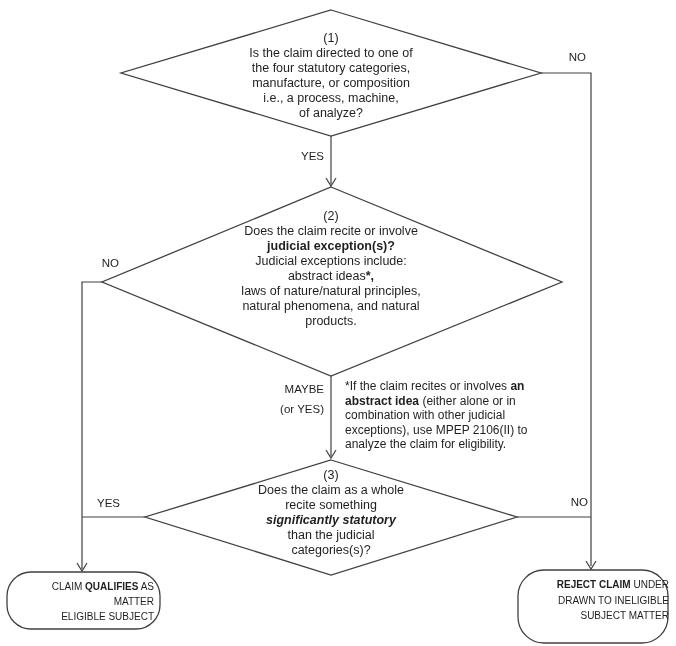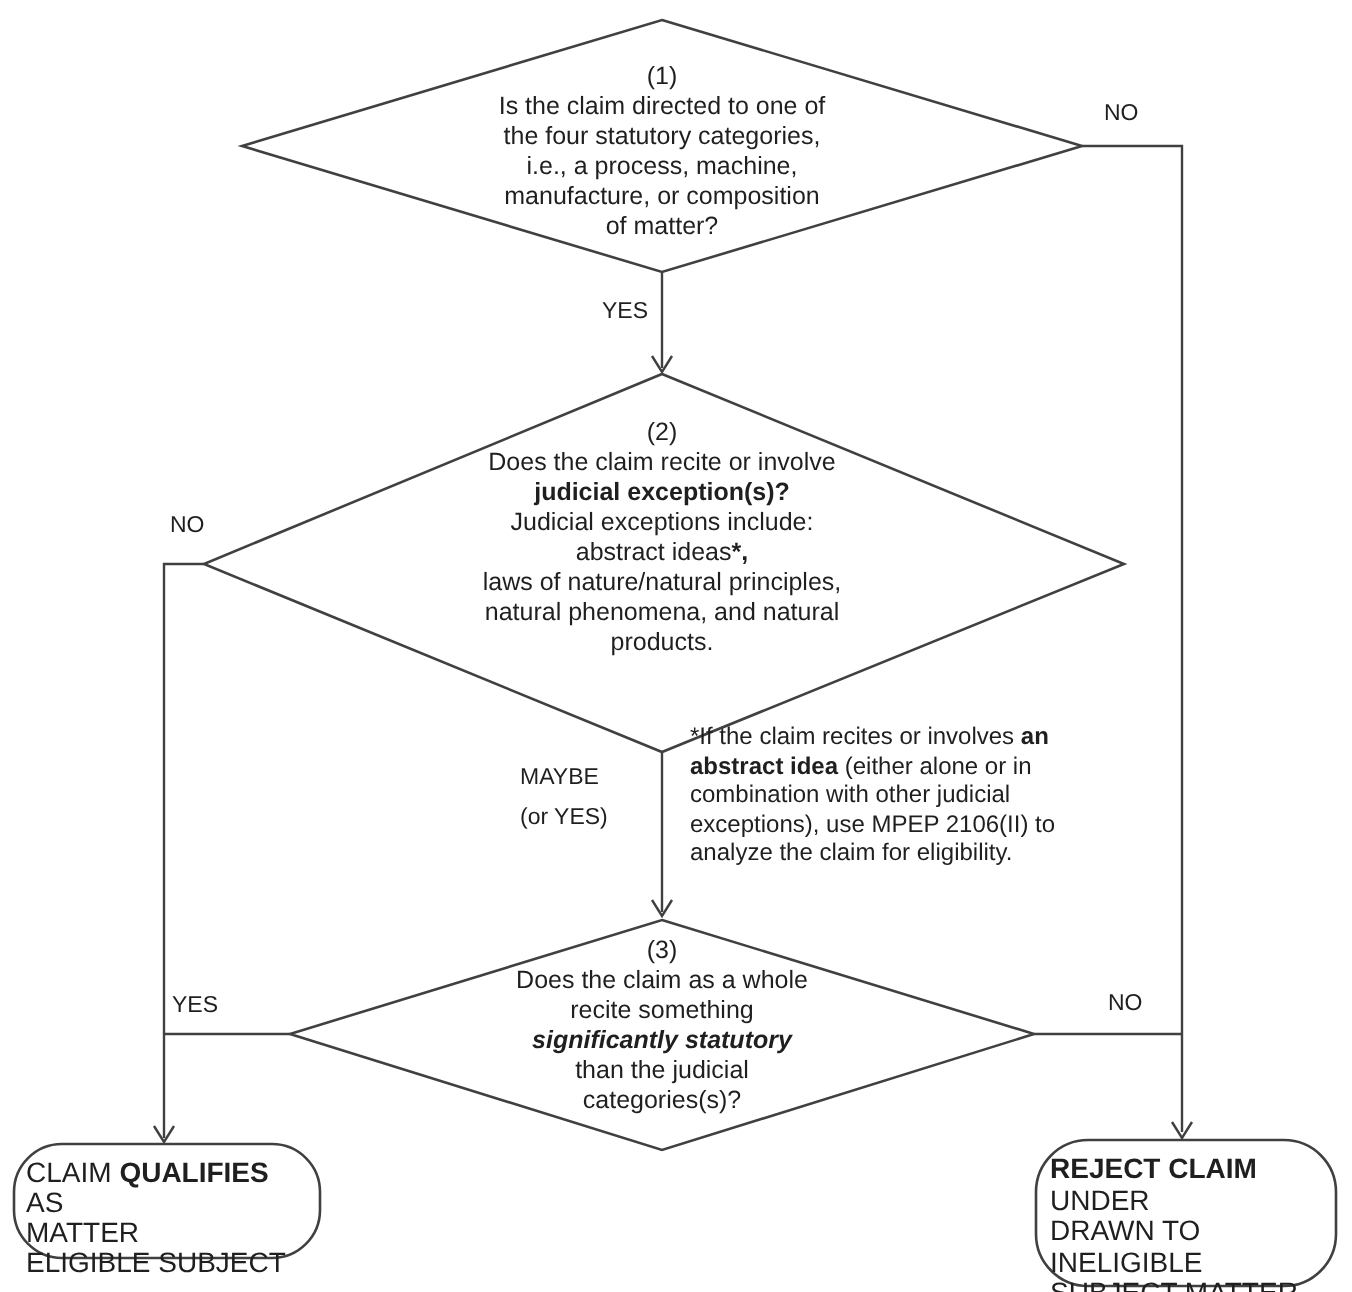--- a/index.html
+++ b/index.html
@@ -28,37 +28,37 @@
     line-height: 15px;
     color: #1f1f1f;
   }
   .txt .b { font-weight: bold; }
   .txt .bi { font-weight: bold; font-style: italic; }
   .edge-label {
     position: absolute;
     font-size: 11.5px;
     line-height: 14px;
     color: #1f1f1f;
-    text-align: left;
+    text-align: right;
   }
   .footnote {
     position: absolute;
     left: 345px;
-    top: 361px;
+    top: 379px;
     width: 202px;
     text-align: left;
     font-size: 12px;
     line-height: 14.5px;
     color: #1f1f1f;
   }
   .footnote .b { font-weight: bold; }
   .terminal-text {
     position: absolute;
-    text-align: left;
-    font-size: 14px;
+    text-align: right;
+    font-size: 10px;
     line-height: 15px;
     color: #1f1f1f;
   }
   .terminal-text .b { font-weight: bold; }
   .info-gap { }
 </style>
 </head>
 <body>
 
 <div class="canvas">
@@ -85,23 +85,23 @@
       <polygon points="331,460 517,517 331,575 145,517"></polygon>
       <rect x="7" y="572" width="153" height="57" rx="24" ry="24"></rect>
       <rect x="518" y="570" width="150" height="73" rx="26" ry="26"></rect>
     </g>
   </svg>
 
   <div class="txt" style="left:196px; top:31px; width:270px;">
     <div>(1)</div>
     <div>Is the claim directed to one of</div>
     <div>the four statutory categories,</div>
+    <div>manufacture, or composition</div>
     <div>i.e., a process, machine,</div>
-    <div>manufacture, or composition</div>
-    <div>of matter?</div>
+    <div>of analyze?</div>
   </div>
 
   <div class="txt" style="left:186px; top:209px; width:290px;">
     <div>(2)</div>
     <div>Does the claim recite or involve</div>
     <div class="b">judicial exception(s)?</div>
     <div class="info-gap">Judicial exceptions include:</div>
     <div><span>abstract ideas</span><span class="b">*,</span></div>
     <div>laws of nature/natural principles,</div>
     <div>natural phenomena, and natural</div>

